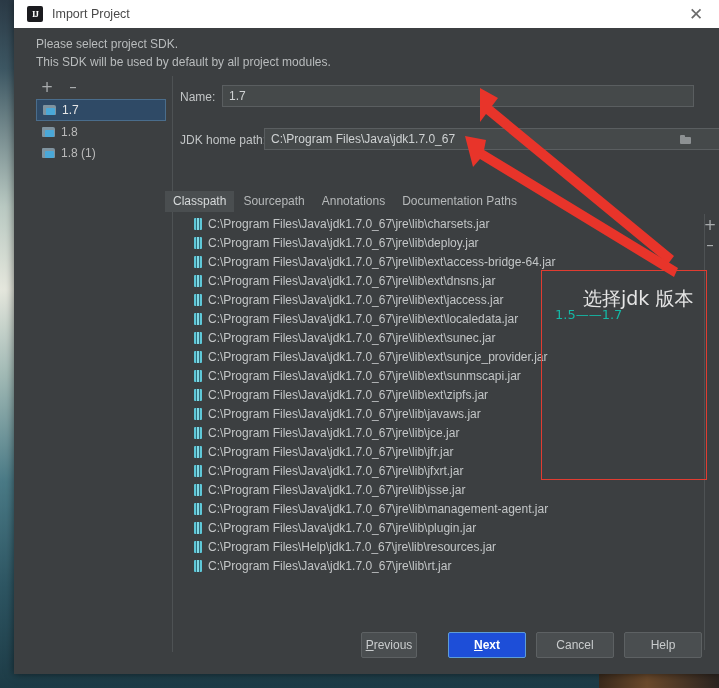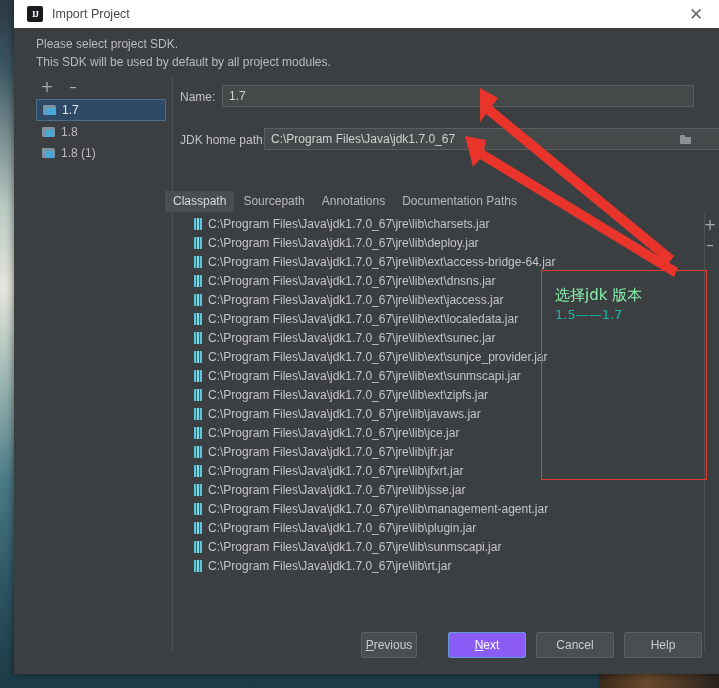--- a/index.html
+++ b/index.html
@@ -154,33 +154,33 @@
   #right-div { position:absolute; left:690px; top:186px; width:1px; height:436px; background:#4e5254; }
 
   
   #btnbar { position:absolute; left:0; bottom:16px; width:705px; height:26px; }
   .btn {
     position:absolute; top:0; height:26px;
     background:#4a4e50; border:1px solid #5d6163; color:#c9cccd;
     font-size:12px; display:flex; align-items:center; justify-content:center;
     font-family:"Liberation Sans", sans-serif; border-radius:2px;
   }
-  .btn.primary { background:#8b5cf6; border:1px solid #5d9cd6; color:#ffffff; }
+  .btn.primary { background:#1d4ed8; border:1px solid #5d9cd6; color:#ffffff;font-weight:bold; }
   .btn u { text-decoration:underline; }
   #btn-prev   { left:347px; width:56px; }
   #btn-next   { left:434px; width:78px; }
   #btn-cancel { left:522px; width:78px; }
   #btn-help   { left:610px; width:78px; }
 
   
   #annot-box {
     position:absolute; left:527px; top:242px; width:166px; height:210px;
     border:1.5px solid #e03c31; background:transparent;
   }
-  #annot-t1 { position:absolute; left:541px; top:258px; color:#86efac; font-size:15px;
+  #annot-t1 { position:absolute; left:569px; top:258px; color:#e5e5e5; font-size:19px;
               font-family:"DejaVu Sans", sans-serif; white-space:nowrap;}
   #annot-t2 { position:absolute; left:541px; top:279px; color:#14b8a6; font-size:13px;
               font-family:"DejaVu Sans", sans-serif; white-space:nowrap;}
   #arrows { position:absolute; left:0; top:0; width:705px; height:646px; pointer-events:none; }
 </style>
 </head>
 <body>
 
 <div id="desktop"></div>
 
@@ -299,21 +299,21 @@
         <div class="cp-row">
           <span class="jar-icon"></span>
           <span>C:\Program Files\Java\jdk1.7.0_67\jre\lib\management-agent.jar</span>
         </div>
         <div class="cp-row">
           <span class="jar-icon"></span>
           <span>C:\Program Files\Java\jdk1.7.0_67\jre\lib\plugin.jar</span>
         </div>
         <div class="cp-row">
           <span class="jar-icon"></span>
-          <span>C:\Program Files\Java\jdk1.7.0_67\jre\lib\sunmscapi.jar</span>
+          <span>C:\Program Files\Help\jdk1.7.0_67\jre\lib\resources.jar</span>
         </div>
         <div class="cp-row">
           <span class="jar-icon"></span>
           <span>C:\Program Files\Java\jdk1.7.0_67\jre\lib\rt.jar</span>
         </div>
       </div>
 
     <div id="right-div"></div>
     <div id="cp-side">
       <div class="side-btn">+</div>

